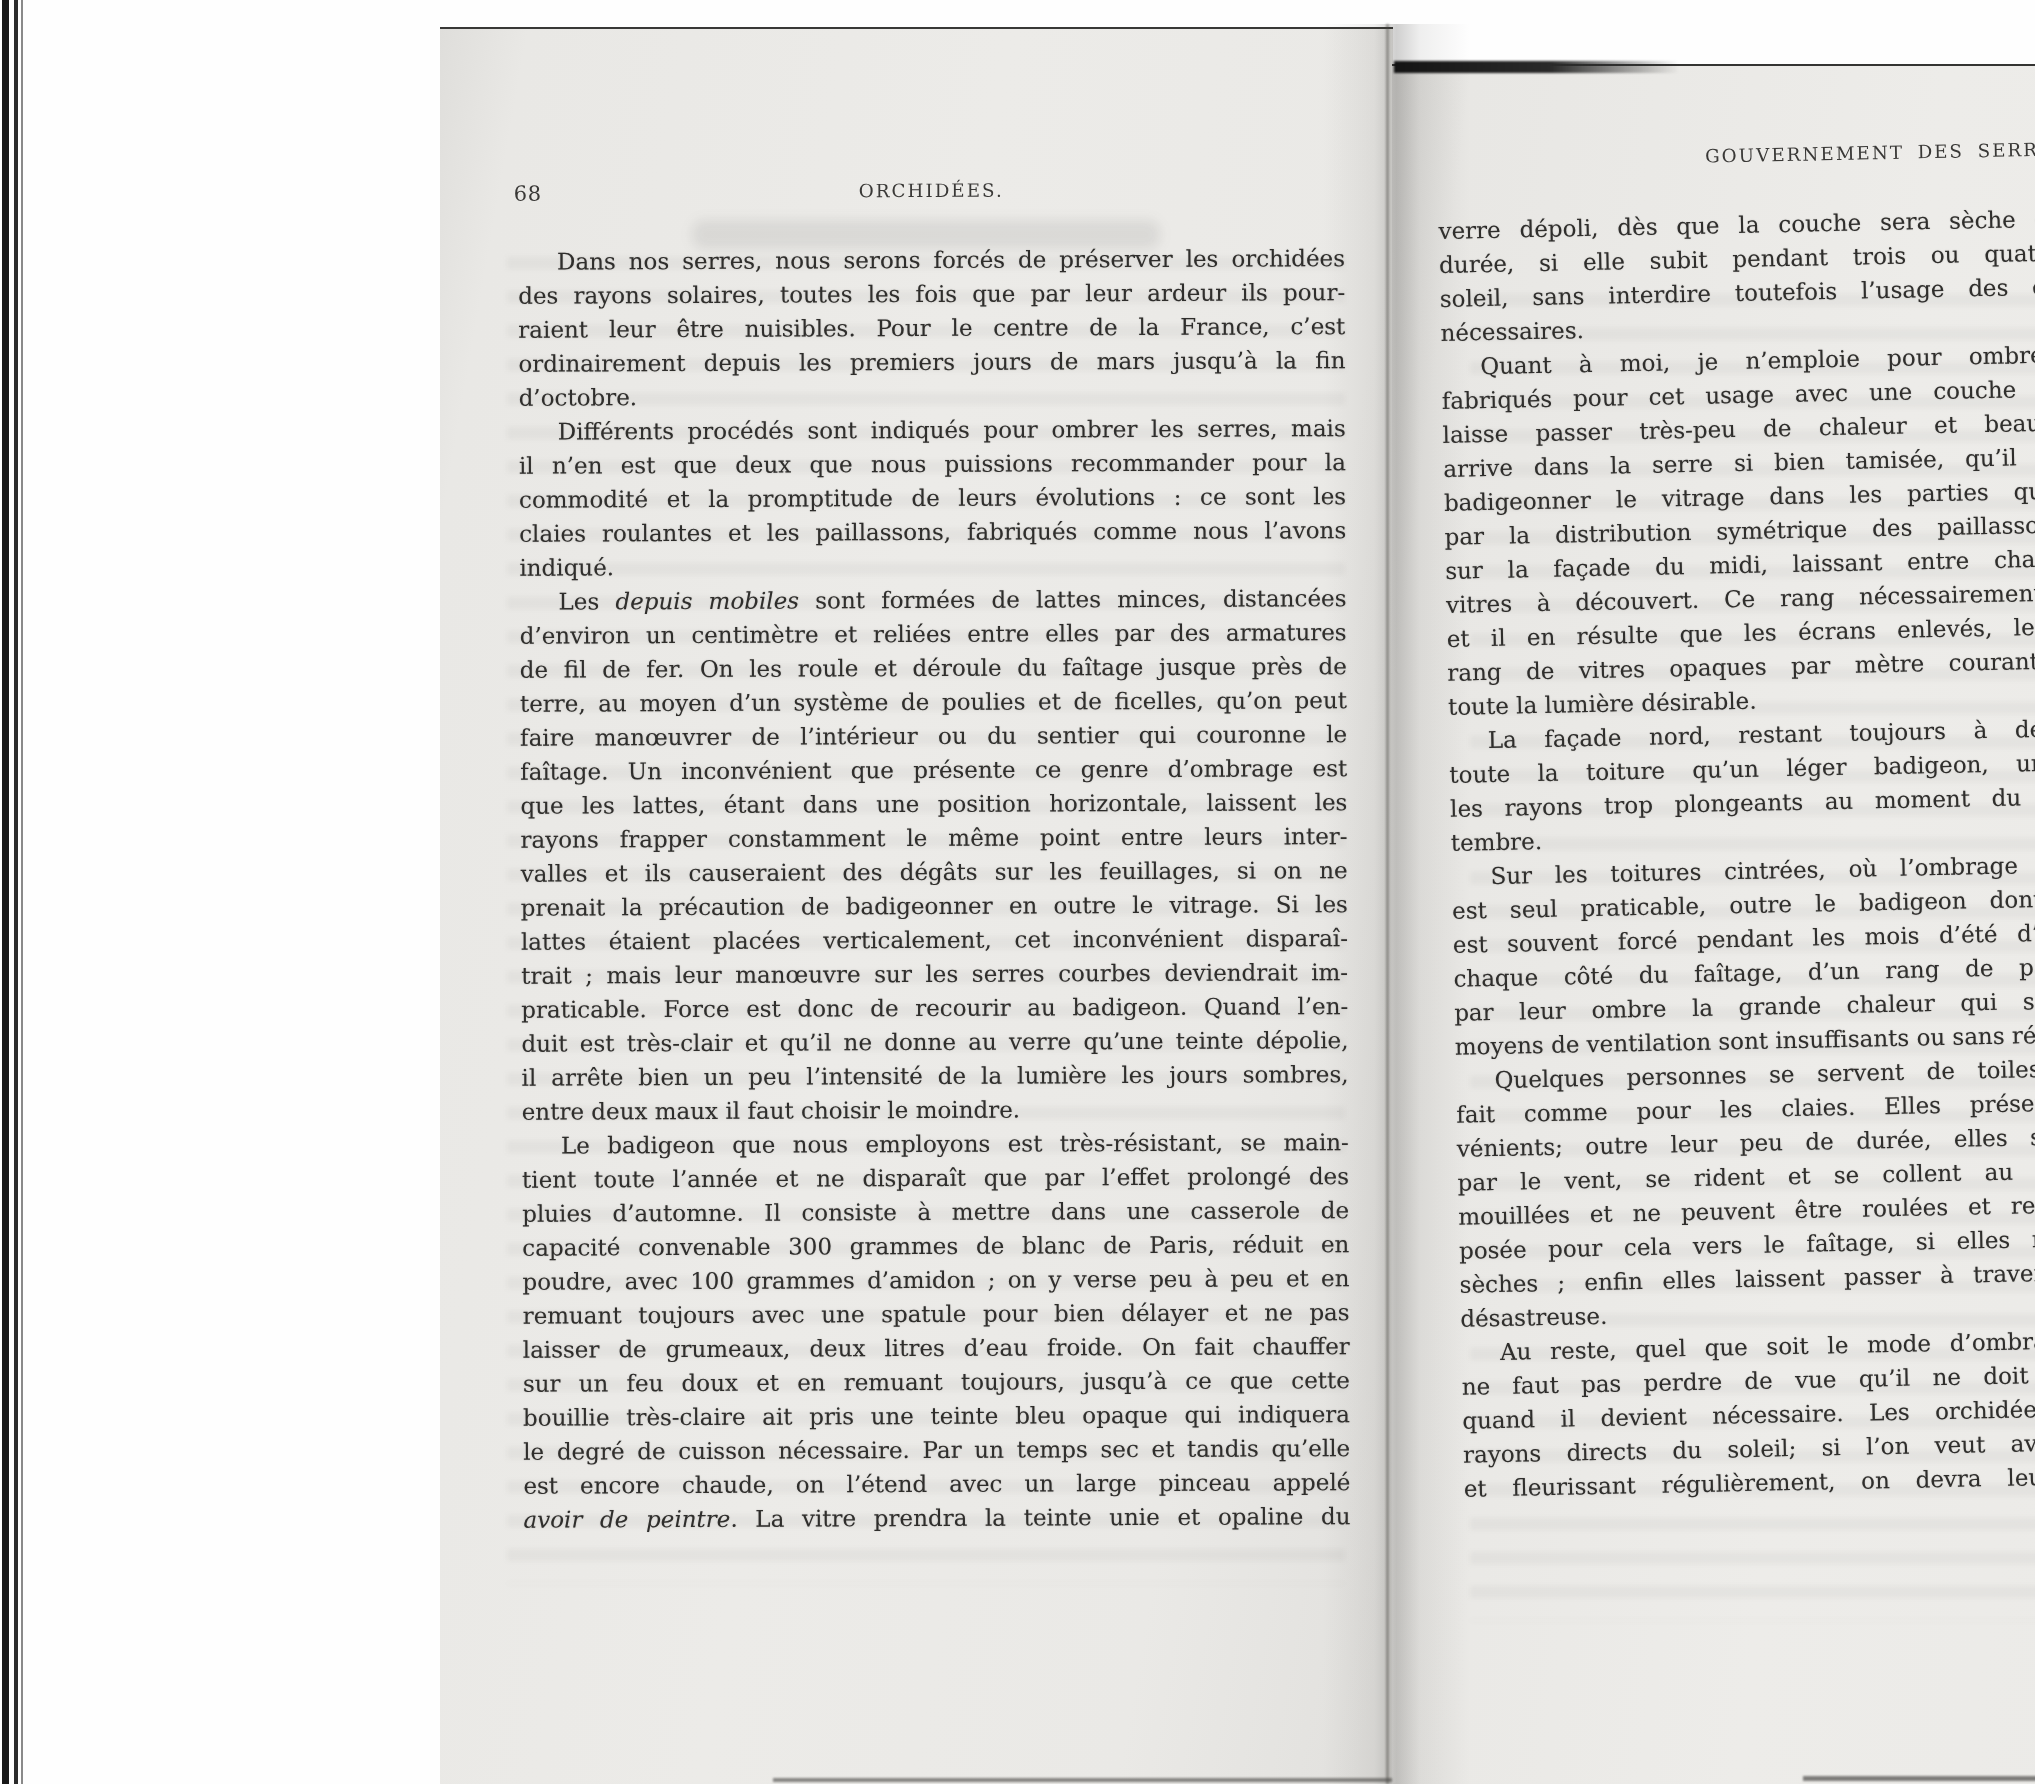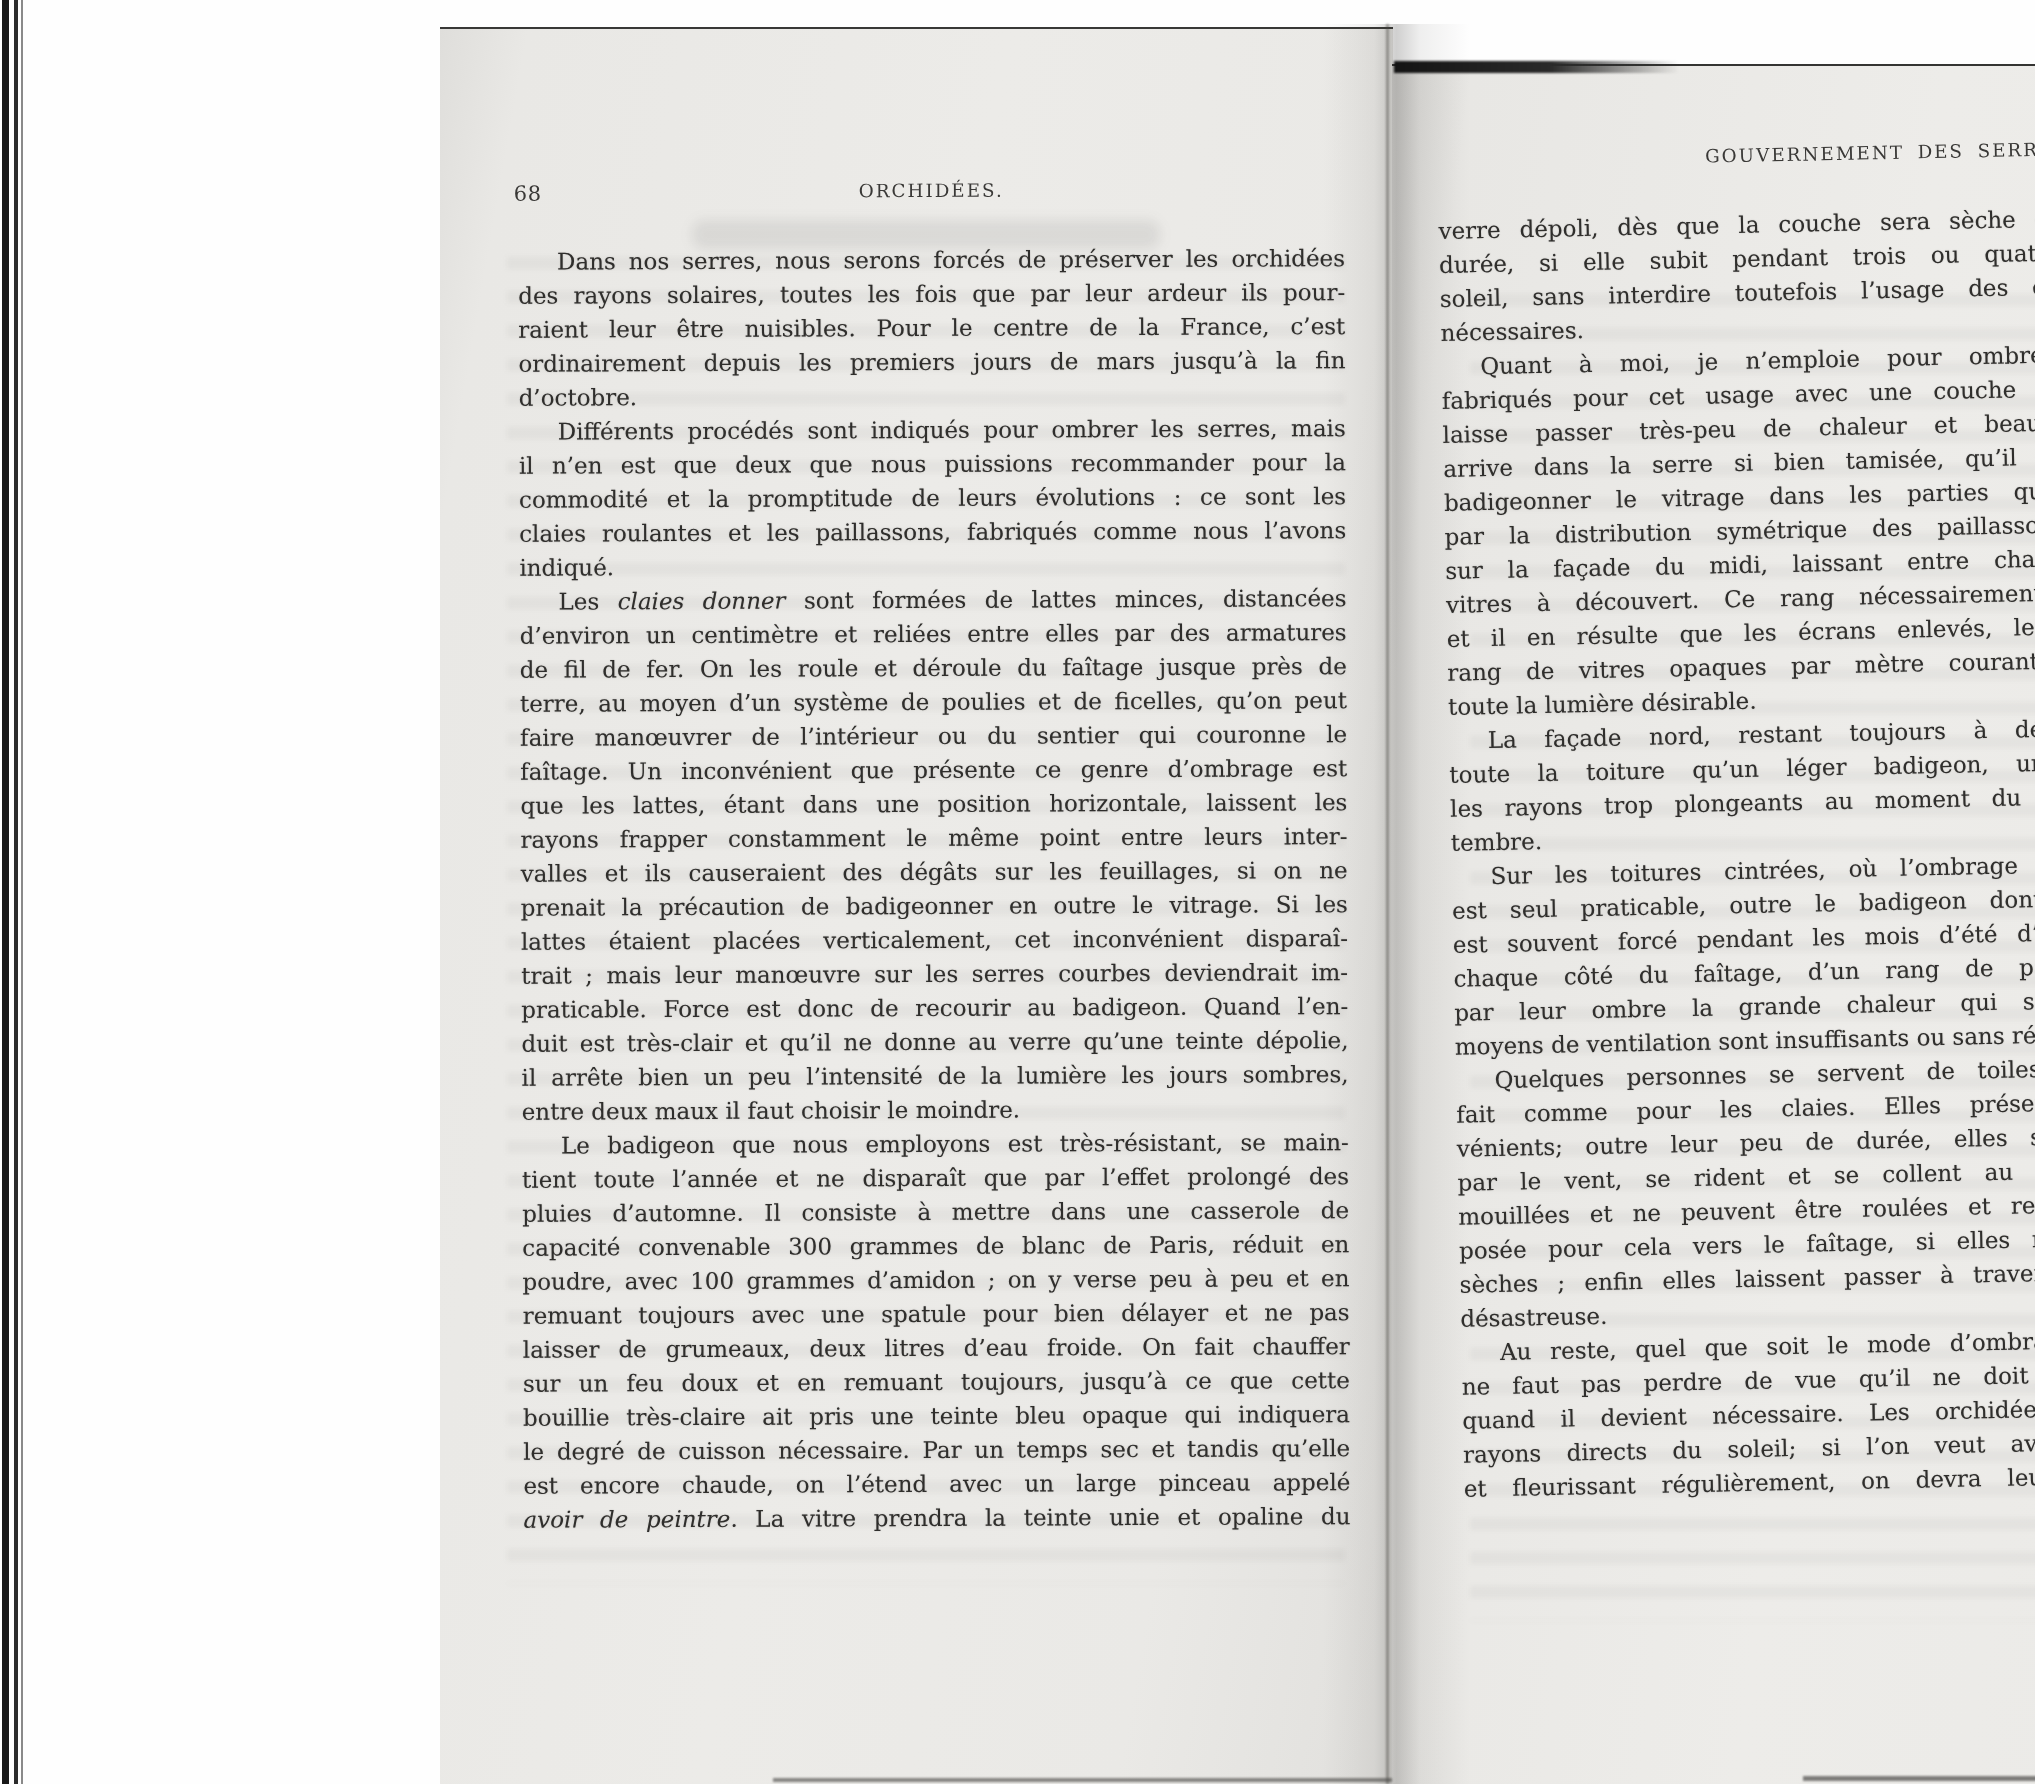--- a/index.html
+++ b/index.html
@@ -91,21 +91,21 @@
           <span class="line end">d’octobre.</span>
         </p>
         <p class="para">
           <span class="line first">Différents procédés sont indiqués pour ombrer les serres, mais</span>
           <span class="line">il n’en est que deux que nous puissions recommander pour la</span>
           <span class="line">commodité et la promptitude de leurs évolutions : ce sont les</span>
           <span class="line">claies roulantes et les paillassons, fabriqués comme nous l’avons</span>
           <span class="line end">indiqué.</span>
         </p>
         <p class="para">
-          <span class="line first"><span>Les </span><span class="it">claies donner</span><span> sont formées de lattes minces, distancées</span></span>
+          <span class="line first"><span>Les </span><span class="it">depuis mobiles</span><span> sont formées de lattes minces, distancées</span></span>
           <span class="line">d’environ un centimètre et reliées entre elles par des armatures</span>
           <span class="line">de fil de fer. On les roule et déroule du faîtage jusque près de</span>
           <span class="line">terre, au moyen d’un système de poulies et de ficelles, qu’on peut</span>
           <span class="line">faire manœuvrer de l’intérieur ou du sentier qui couronne le</span>
           <span class="line">faîtage. Un inconvénient que présente ce genre d’ombrage est</span>
           <span class="line">que les lattes, étant dans une position horizontale, laissent les</span>
           <span class="line">rayons frapper constamment le même point entre leurs inter-</span>
           <span class="line">valles et ils causeraient des dégâts sur les feuillages, si on ne</span>
           <span class="line">prenait la précaution de badigeonner en outre le vitrage. Si les</span>
           <span class="line">lattes étaient placées verticalement, cet inconvénient disparaî-</span>

